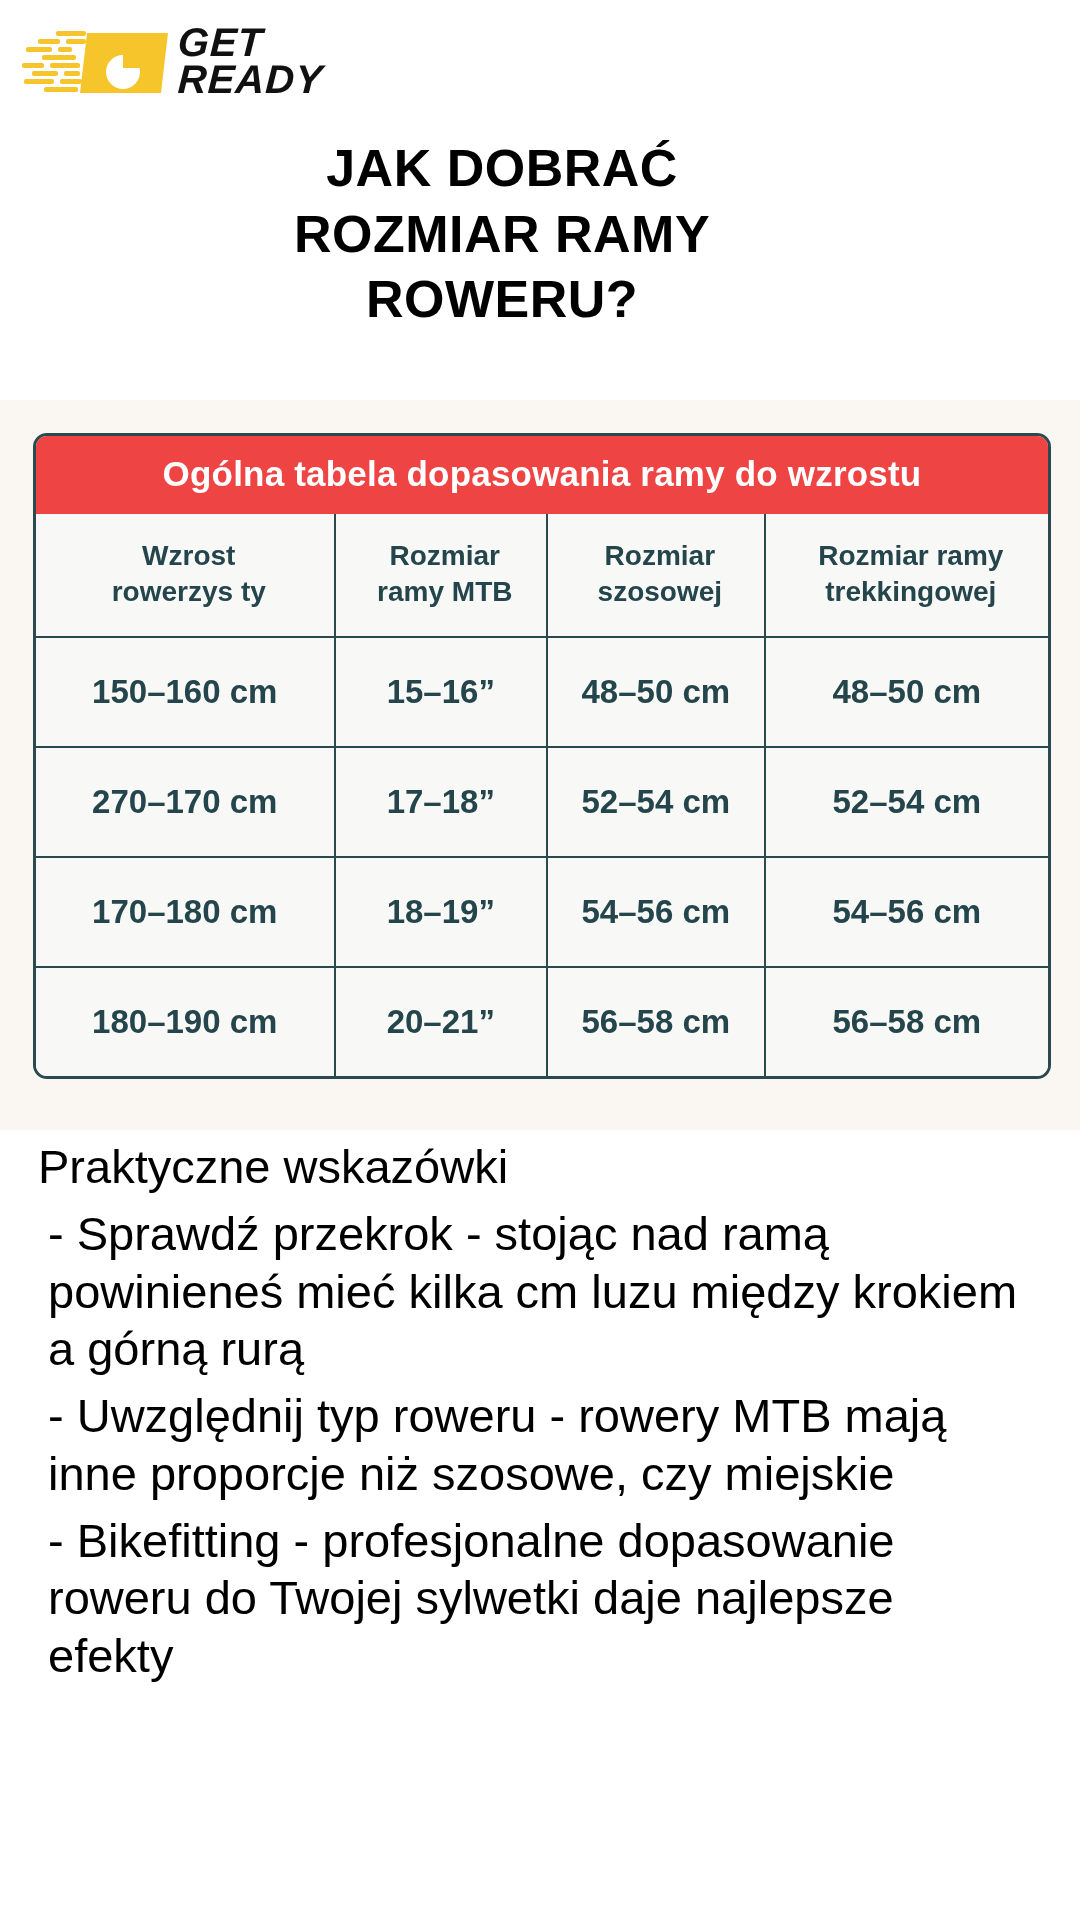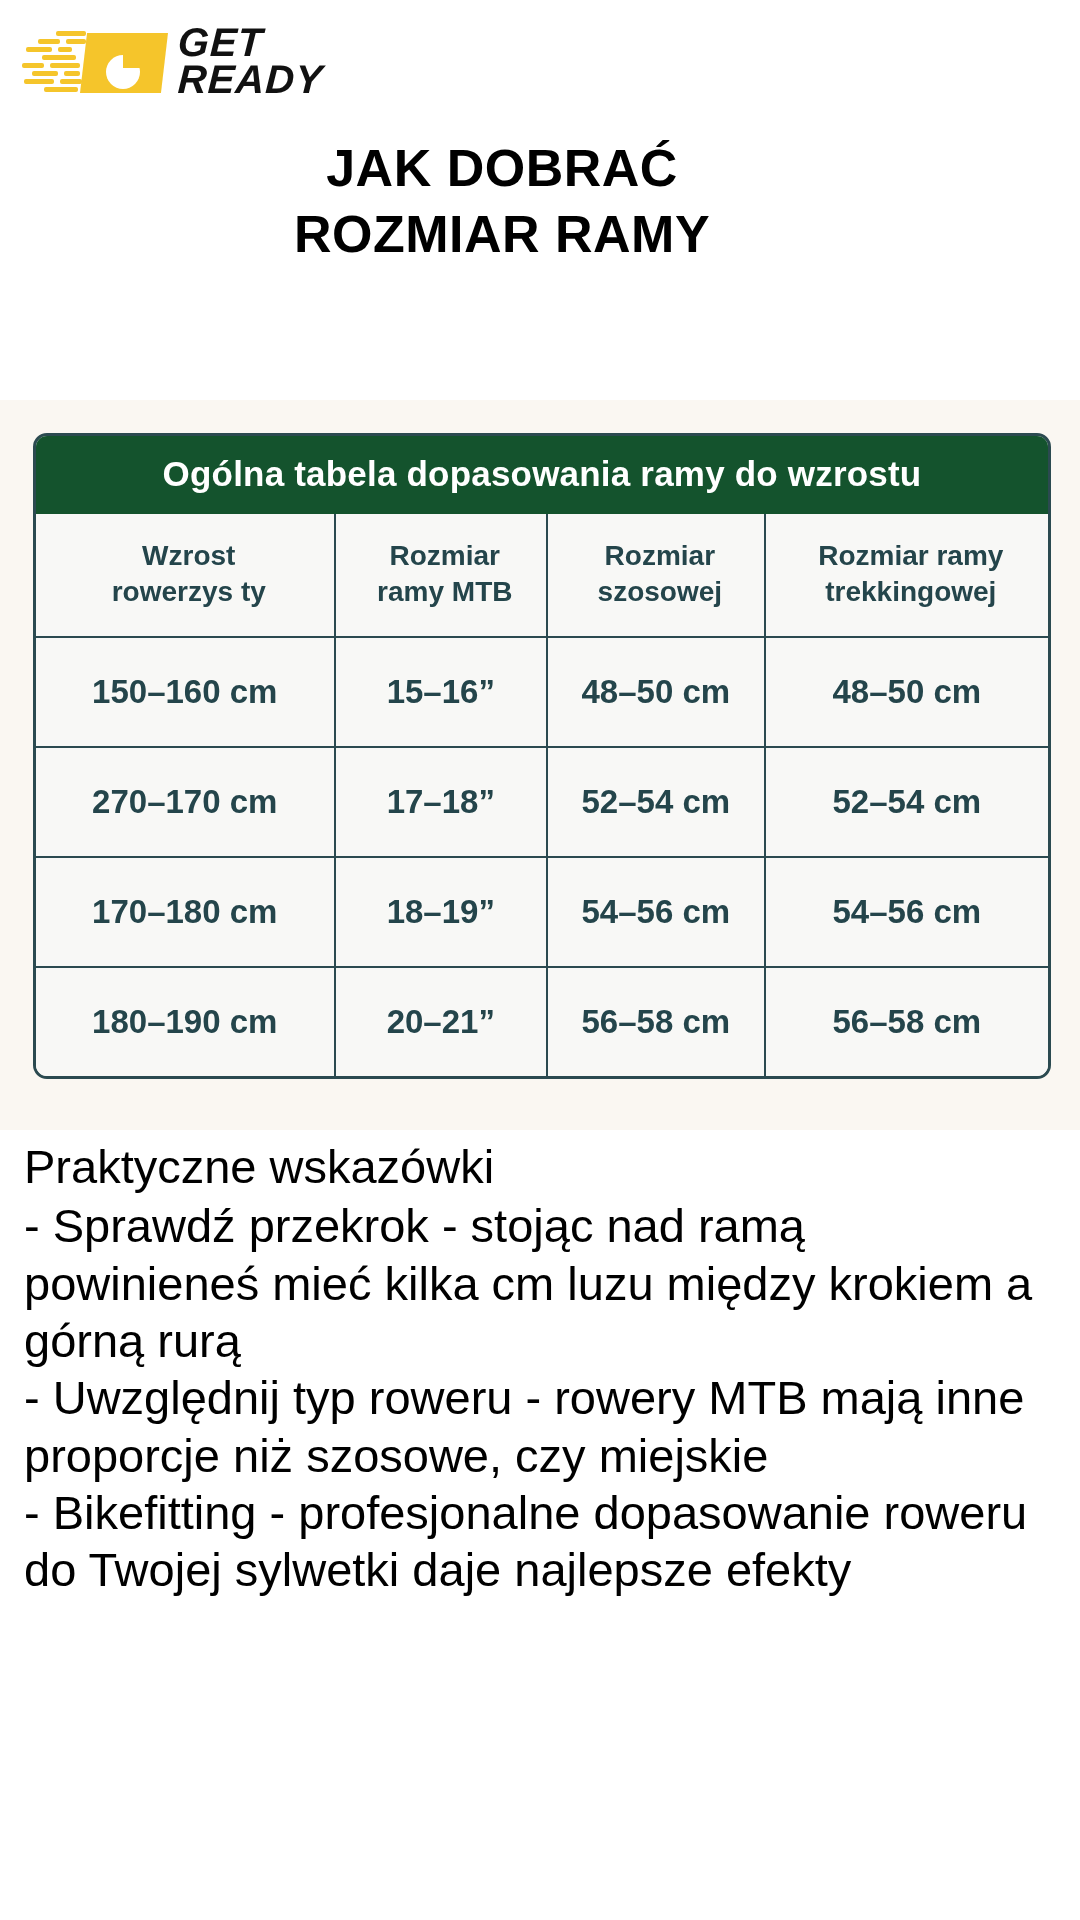--- a/index.html
+++ b/index.html
@@ -109,21 +109,21 @@
     position: absolute;
     left: 33px;
     top: 33px;
     width: 1012px;
     border: 3px solid #2B4A50;
     border-radius: 14px;
     overflow: hidden;
     background: #F8F8F6;
   }
   .table-title {
-    background: #14532d;
+    background: #ef4444;
     color: #ffffff;
     font-family: "Liberation Sans", sans-serif;
     font-weight: bold;
     font-size: 35px;
     text-align: center;
     padding: 18px 6px 20px 6px;
     letter-spacing: 0.2px;
   }
   table.sizing {
     width: 100%;
@@ -160,40 +160,40 @@
   col.c2 { width: 21%;   }
   col.c3 { width: 21.5%; }
   col.c4 { width: 28%;   }
 
   
   .tips {
     position: absolute;
     left: 0;
     top: 1130px;
     width: 1080px;
-    padding: 8px 46px 0 24px;
+    padding: 8px 46px 0 38px;
     box-sizing: border-box;
     background: #ffffff;
   }
   .tips-title {
     font-family: "Liberation Sans", sans-serif;
     font-size: 47px;
     font-weight: normal;
     color: #000000;
     line-height: 1.22;
     margin: 0 0 2px 0;
   }
   .tips-list { margin: 0; padding: 0; list-style: none; }
   .tips-list li {
     font-family: "Liberation Sans", sans-serif;
     font-size: 47px;
     font-weight: normal;
     color: #000000;
     line-height: 1.22;
-    margin: 0;
+    margin: 10px;
     text-indent: 0;
   }
 </style>
 </head>
 <body>
 
 <div class="logo-wrap">
   <div class="logo-mark">
     <div class="speed-lines">
       <i style="left:34px; top:0px;  width:30px;"></i>
@@ -216,20 +216,21 @@
   </div>
   <div class="logo-text">
     <span class="l1">GET</span>
     <span class="l2">READY</span>
   </div>
 </div>
 
 <div class="heading">
   <div>JAK DOBRAĆ</div>
   <div>ROZMIAR RAMY</div>
+  <div>ROWERU?</div>
 </div>
 
 <div class="panel">
   <div class="table-card">
     <div class="table-title">Ogólna tabela dopasowania ramy do wzrostu</div>
     <table class="sizing">
       <colgroup>
         <col class="c1">
           <col class="c2">
           <col class="c3">

